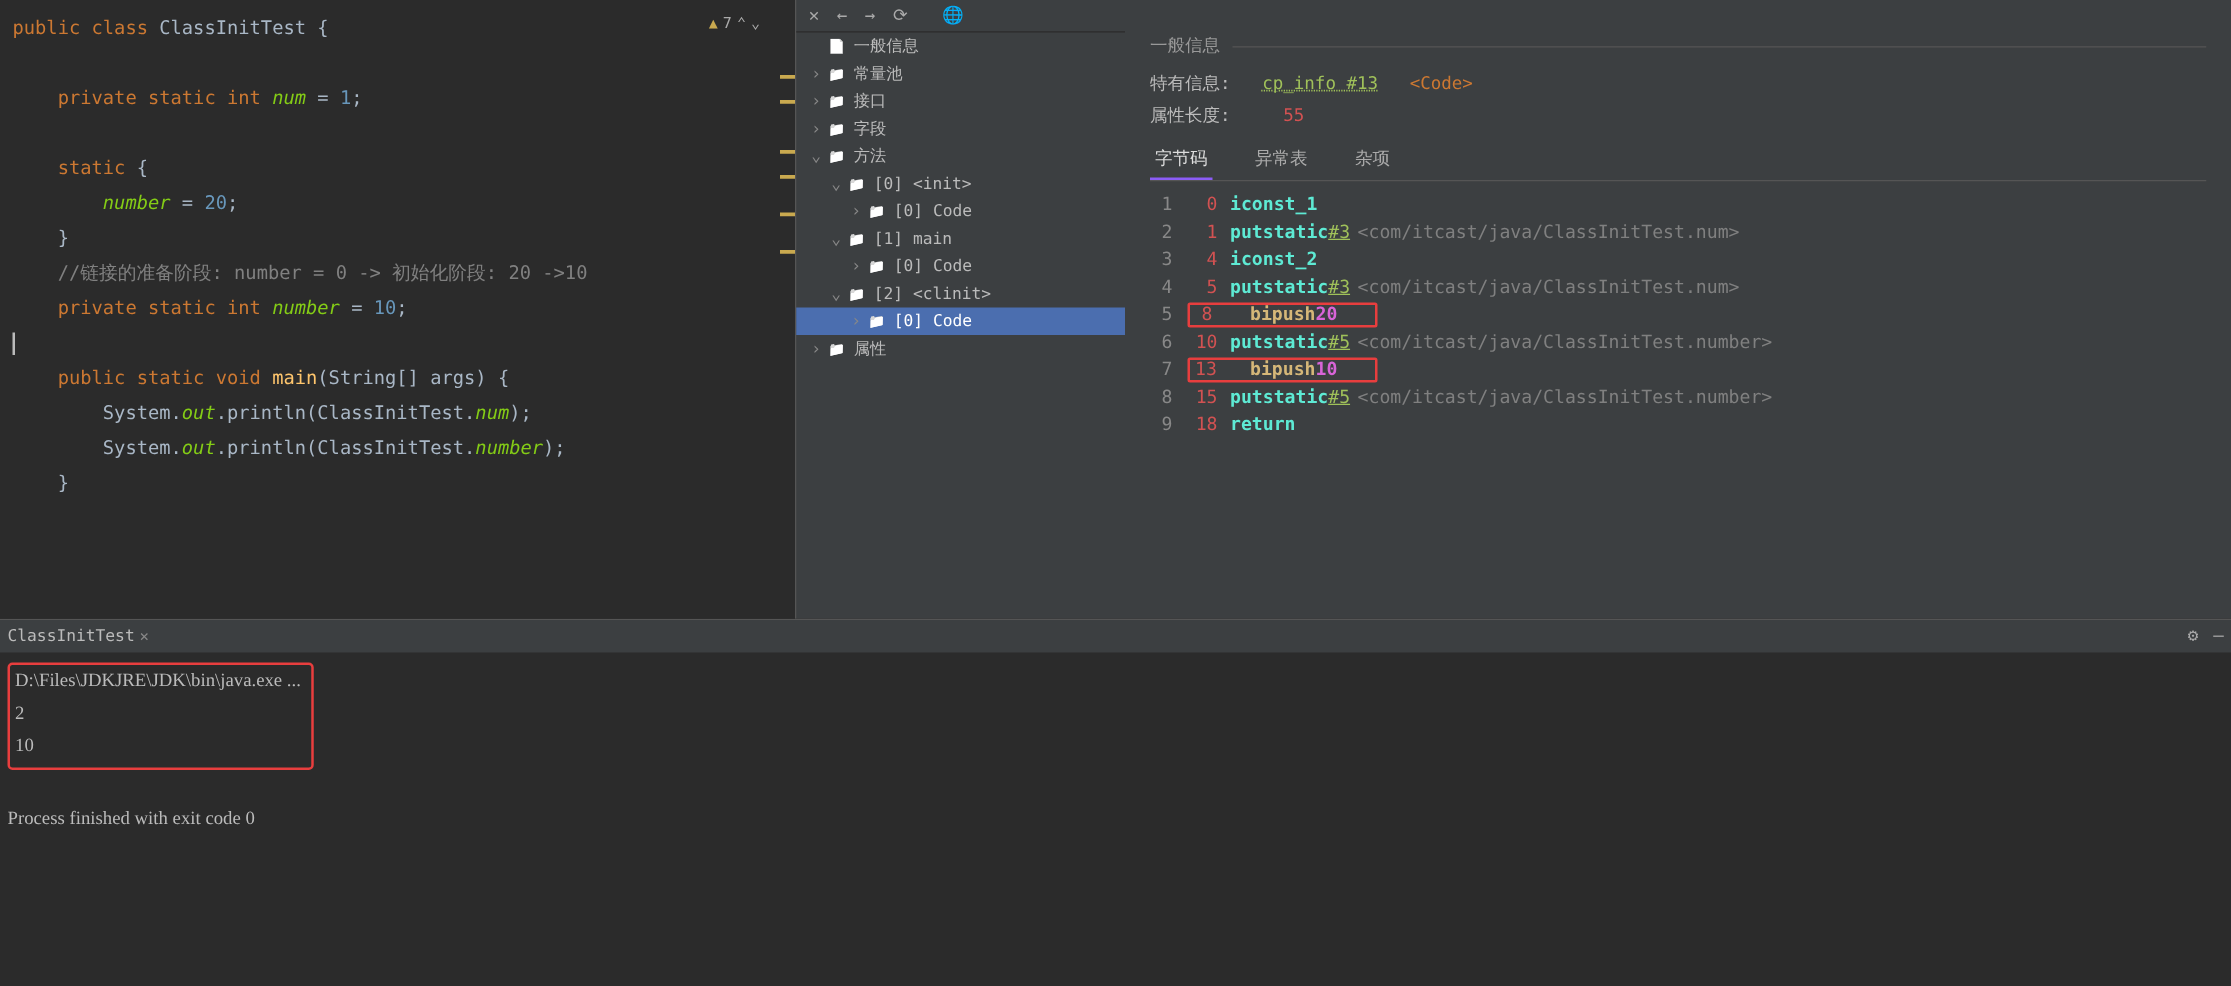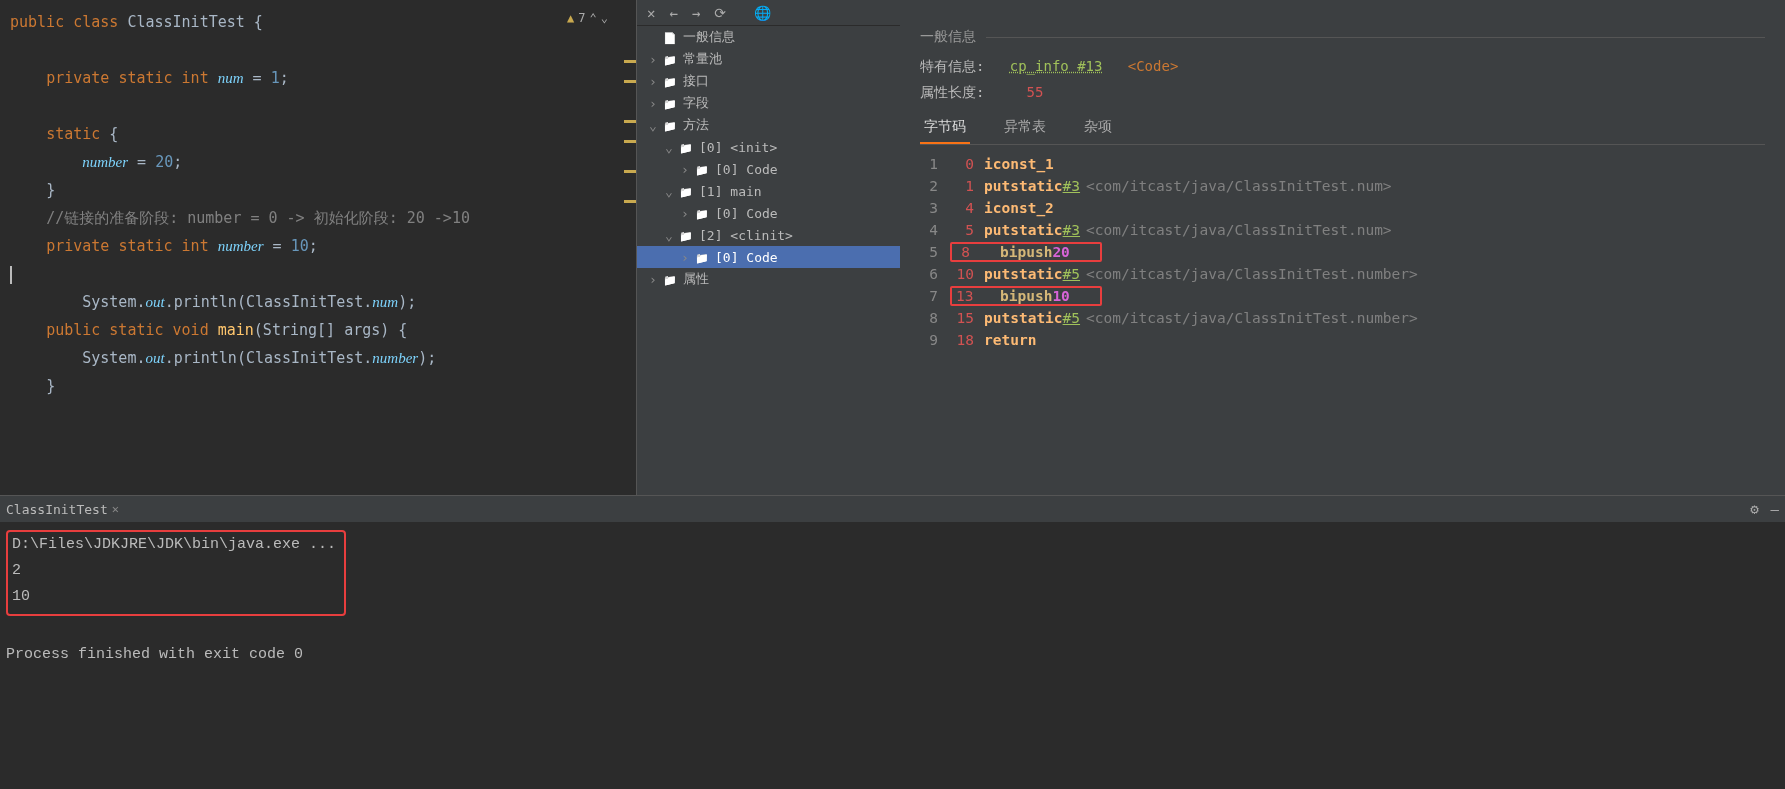--- a/index.html
+++ b/index.html
@@ -45,21 +45,21 @@
   top: 4px;
   right: 28px;
   display: flex;
   align-items: center;
   gap: 4px;
   font-size: 12px;
   color: #aaa;
 }
 .warning-badge .tri { color: #c9a94f; }
 .kw { color: #cc7832; }
-.field { color: #7dd3fc; font-style: italic; font-family: Liberation Serif, serif; }
+.field { color: #84cc16; font-style: italic; }
 .num { color: #6897bb; }
 .cmt { color: #808080; }
 .method { color: #ffc66d; }
 .cls { color: #a9b7c6; }
 .cursor { border-left: 2px solid #bbb; display:inline-block; height:18px; vertical-align:middle;}
 
 .tree-panel {
   width: 264px;
   background: #3c3f41;
   border-left: 1px solid #555;
@@ -101,26 +101,26 @@
   font-size: 14px;
 }
 .section-title .line { flex:1; border-top: 1px solid #555; margin-left: 10px; }
 .attr-row { margin: 8px 0; font-size: 14px; }
 .attr-row .label { color: #bbb; }
 .link { color: #a0c15a; text-decoration: underline dotted; }
 .tag-code { color: #cc7832; text-align: center; }
 .red-num { color: #d25252; }
 .tabs-row { display: flex; gap: 30px; margin-top: 10px; border-bottom: 1px solid #555; }
 .tab { padding: 6px 4px; color: #aaa; cursor: pointer; }
-.tab.active { color: #ddd; border-bottom: 2px solid #f97316; }
+.tab.active { color: #ddd; border-bottom: 2px solid #8b5cf6; }
 .bytecode-table { margin-top: 8px; font-family: 'Consolas', monospace; font-size: 14.5px; }
 .bc-row { display: flex; height: 22px; align-items: center; }
 .bc-line { width: 30px; color: #888; text-align: right; padding-right: 12px; }
 .bc-off { width: 24px; text-align: right; color: #d25252; margin-right: 10px; }
-.bc-instr { color: #fdba74; font-weight: bold; }
+.bc-instr { color: #5eead4; font-weight: bold; }
 .bc-instr-sp { color: #d5b778; font-weight: bold; margin-left: 20px; }
 .bc-arg-magenta { color: #d864d8; font-weight: bold; }
 .bc-ref { color: #a0c15a; text-decoration: underline; }
 .bc-comment { color: #808080; margin-left: 6px; }
 .bc-hl { border: 2px solid #e83e3e; border-radius: 2px; padding: 0 4px; display: inline-flex; align-items:center;}
 
 .bottom-area {
   flex: 1;
   background: #2b2b2b;
   border-top: 1px solid #555;
@@ -134,21 +134,21 @@
   padding: 0 6px;
   background: #3c3f41;
   justify-content: space-between;
 }
 .run-tab { display: flex; align-items:center; gap:4px; font-size: 13px; color: #bbb;}
 .run-tab .close { color: #888; font-size: 12px; }
 .run-actions { display:flex; gap:12px; color:#aaa; font-size: 14px;}
 .console {
   flex: 1;
   padding: 8px 6px;
-  font-family: Liberation Mono, monospace;
+  font-family: Liberation Serif, serif;
   font-size: 15px;
   line-height: 26px;
   color: #bbb;
   position: relative;
 }
 .console-box {
   border: 2.5px solid #e83e3e;
   border-radius: 4px;
   display: inline-block;
   padding: 0 8px 4px 4px;
@@ -179,22 +179,22 @@
     <div><span class="kw">public</span> <span class="kw">class</span> <span class="cls">ClassInitTest</span> <span>{</span></div>
     <div>&nbsp;</div>
     <div>&nbsp;&nbsp;&nbsp;&nbsp;<span class="kw">private</span> <span class="kw">static</span> <span class="kw">int</span> <span class="field">num</span> <span>=</span> <span class="num">1</span><span>;</span></div>
     <div>&nbsp;</div>
     <div>&nbsp;&nbsp;&nbsp;&nbsp;<span class="kw">static</span> <span>{</span></div>
     <div>&nbsp;&nbsp;&nbsp;&nbsp;&nbsp;&nbsp;&nbsp;&nbsp;<span class="field">number</span> <span>=</span> <span class="num">20</span><span>;</span></div>
     <div>&nbsp;&nbsp;&nbsp;&nbsp;<span>}</span></div>
     <div>&nbsp;&nbsp;&nbsp;&nbsp;<span class="cmt">//链接的准备阶段: number = 0 -&gt; 初始化阶段: 20 -&gt;10</span></div>
     <div>&nbsp;&nbsp;&nbsp;&nbsp;<span class="kw">private</span> <span class="kw">static</span> <span class="kw">int</span> <span class="field">number</span> <span>=</span> <span class="num">10</span><span>;</span></div>
     <div><span class="cursor"></span></div>
+    <div>&nbsp;&nbsp;&nbsp;&nbsp;<span class="kw">public</span> <span class="kw">static</span> <span class="kw">void</span> <span class="method">main</span><span>(String[] args) {</span></div>
     <div>&nbsp;&nbsp;&nbsp;&nbsp;&nbsp;&nbsp;&nbsp;&nbsp;<span>System.</span><span class="field">out</span><span>.println(ClassInitTest.</span><span class="field">num</span><span>);</span></div>
-    <div>&nbsp;&nbsp;&nbsp;&nbsp;<span class="kw">public</span> <span class="kw">static</span> <span class="kw">void</span> <span class="method">main</span><span>(String[] args) {</span></div>
     <div>&nbsp;&nbsp;&nbsp;&nbsp;&nbsp;&nbsp;&nbsp;&nbsp;<span>System.</span><span class="field">out</span><span>.println(ClassInitTest.</span><span class="field">number</span><span>);</span></div>
     <div>&nbsp;&nbsp;&nbsp;&nbsp;<span>}</span></div>
   </div>
 
   <div class="tree-panel">
     <div class="tree-toolbar">
       <span>✕</span>
       <span>←</span>
       <span>→</span>
       <span>⟳</span>

